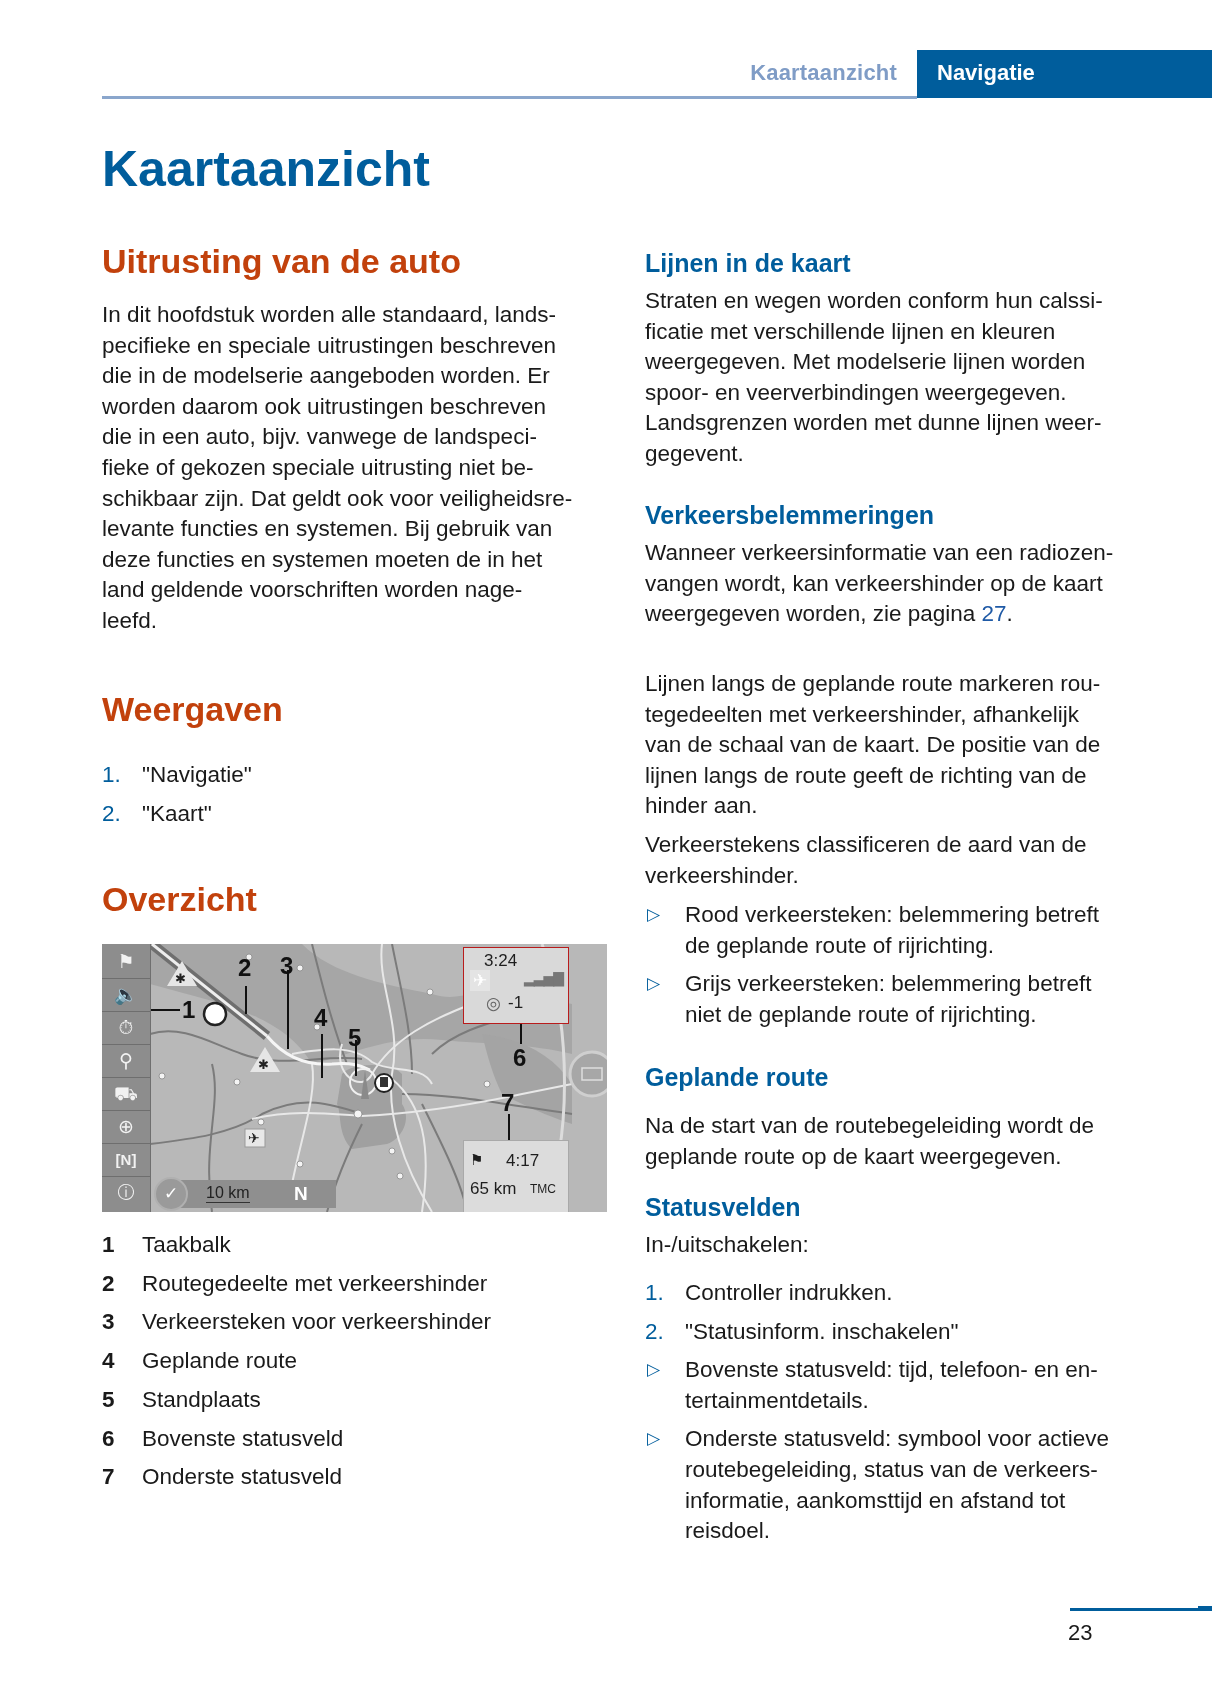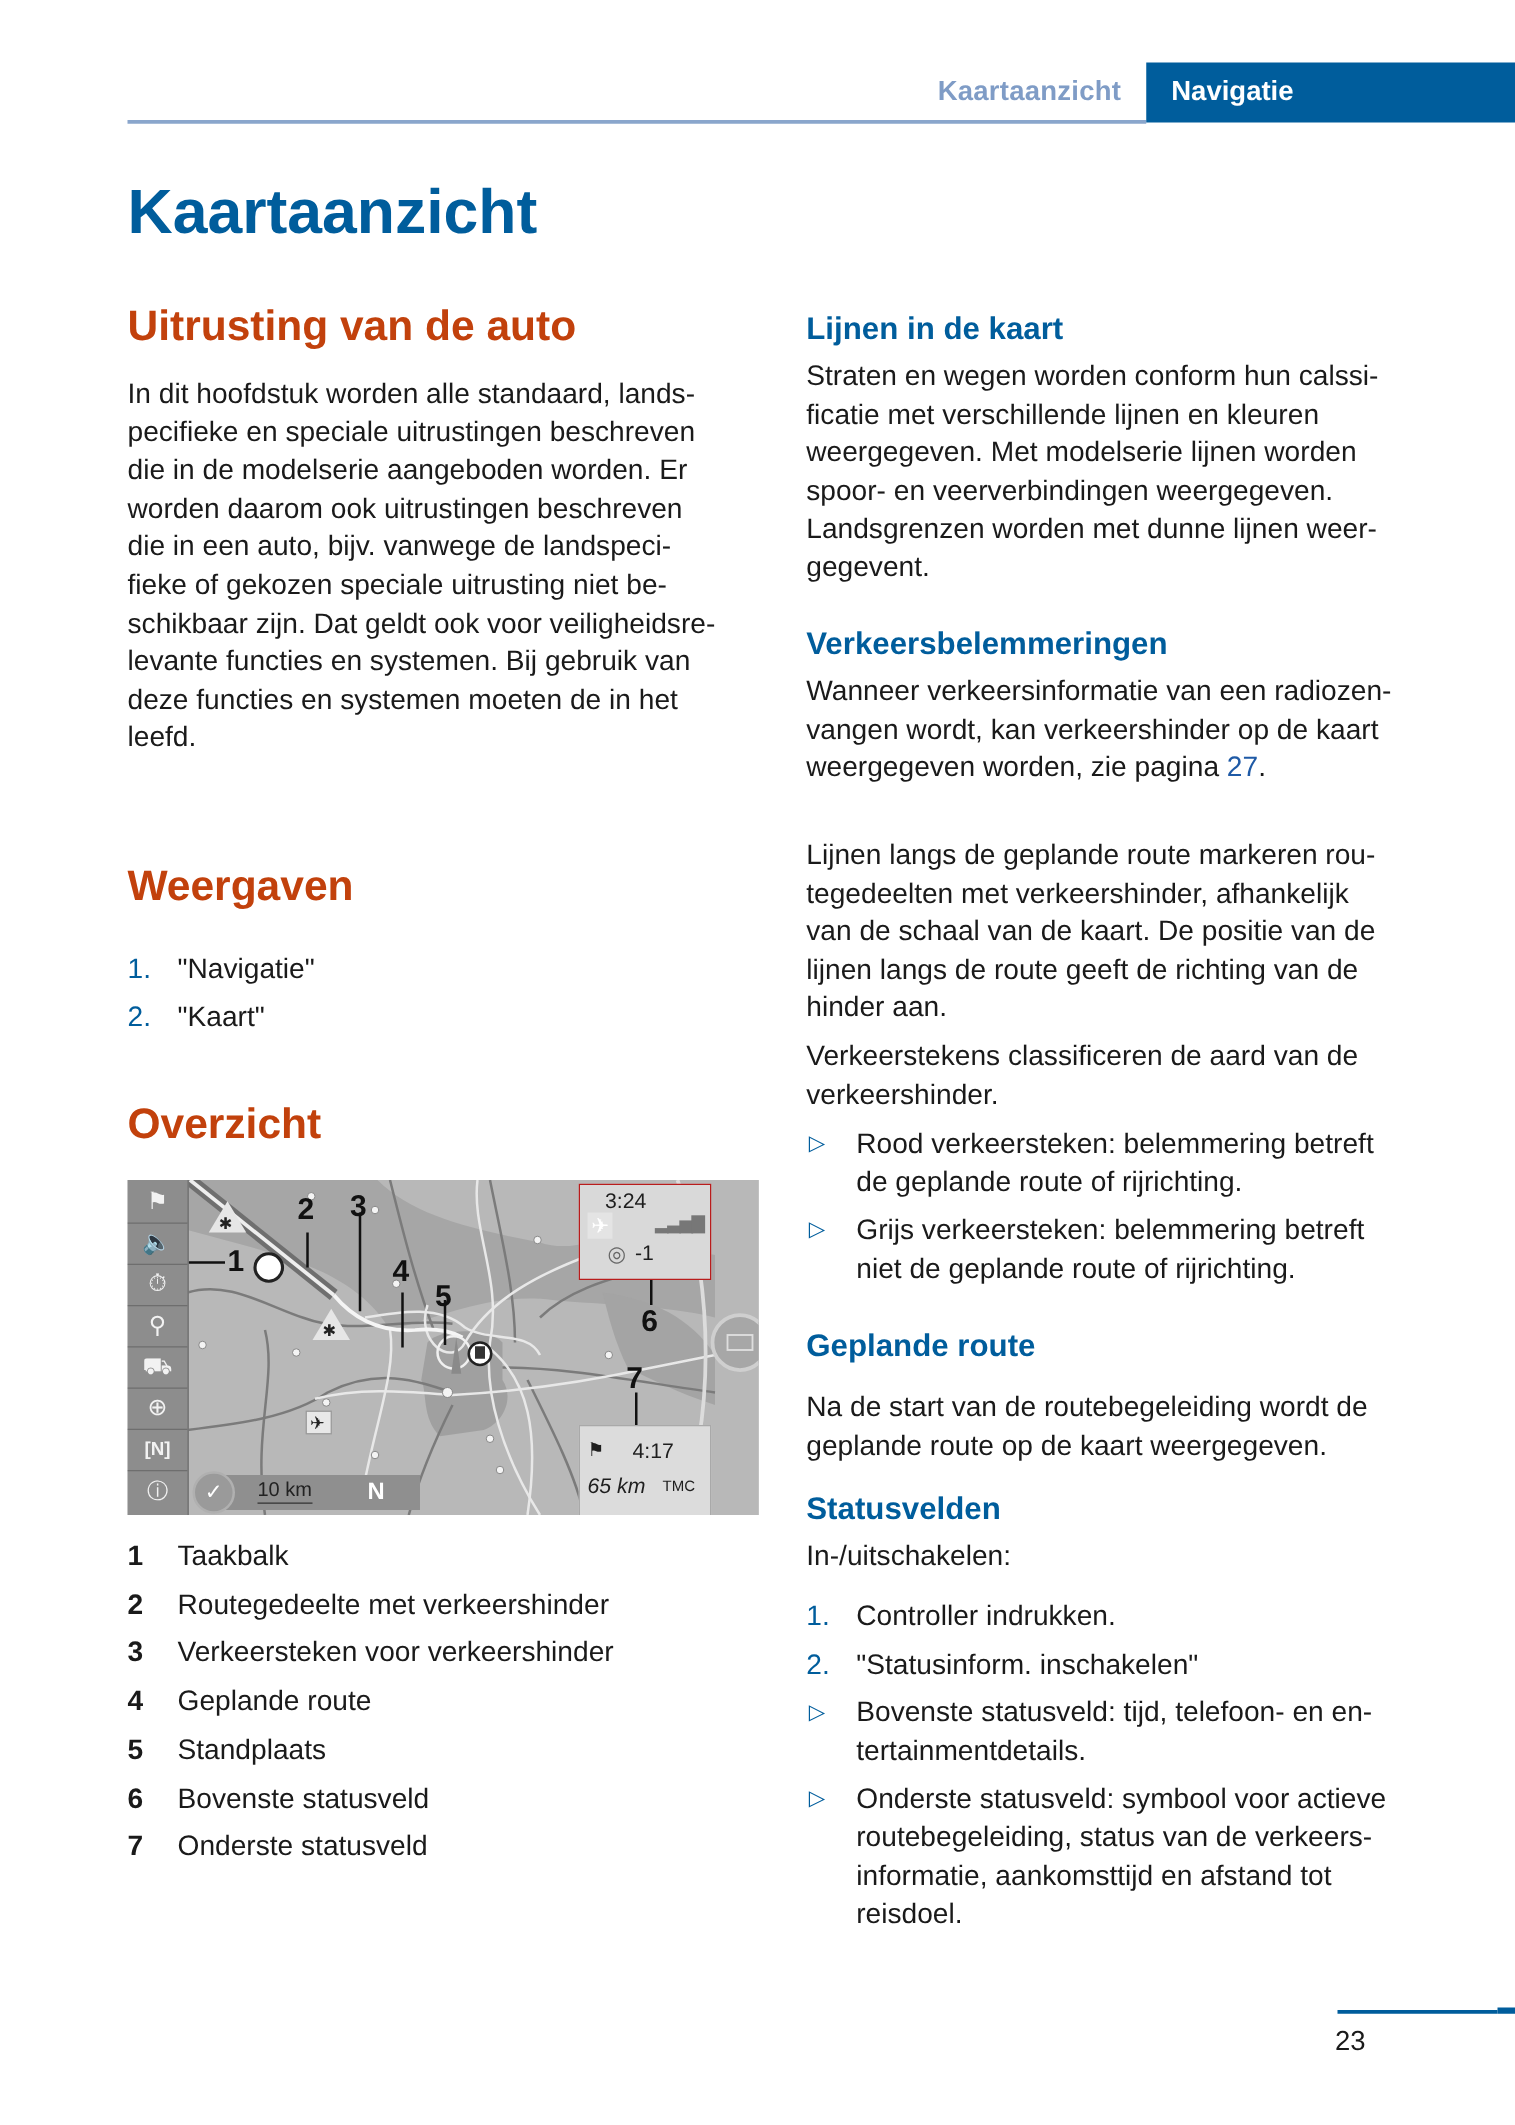--- a/index.html
+++ b/index.html
@@ -54,20 +54,21 @@
   <div class="abs" style="top:300px;left:0;width:520px;">
     <div class="p">In dit hoofdstuk worden alle standaard, lands-</div>
     <div class="p">pecifieke en speciale uitrustingen beschreven</div>
     <div class="p">die in de modelserie aangeboden worden. Er</div>
     <div class="p">worden daarom ook uitrustingen beschreven</div>
     <div class="p">die in een auto, bijv. vanwege de landspeci-</div>
     <div class="p">fieke of gekozen speciale uitrusting niet be-</div>
     <div class="p">schikbaar zijn. Dat geldt ook voor veiligheidsre-</div>
     <div class="p">levante functies en systemen. Bij gebruik van</div>
     <div class="p">deze functies en systemen moeten de in het</div>
+    <div class="p">land geldende voorschriften worden nage-</div>
     <div class="p">leefd.</div>
   </div>
 
   <div class="abs h2" style="top:694px;left:0;">Weergaven</div>
   <div class="abs" style="top:760px;left:0;width:520px;">
     <div class="ol-item" style="margin-bottom:8px;">
       <span class="ol-num">1.</span>
       <span>"Navigatie"</span>
     </div>
     <div class="ol-item">
@@ -172,21 +173,21 @@
     <span class="st-text" style="left:20px;top:3px;">3:24</span>
     <span class="st-text" style="left:6px;top:22px;color:#fff;background:#e4e4e4;padding:0 3px;">✈</span>
     <span class="st-text" style="left:60px;top:22px;color:#777;font-size:14px;letter-spacing:-1px;">▂▃▅▇</span>
     <span class="st-text" style="left:22px;top:45px;color:#666;">◎</span>
     <span class="st-text" style="left:44px;top:45px;">-1</span>
   </div>
 
   <div class="status-bot">
     <span class="st-text" style="left:6px;top:10px;font-size:15px;">⚑</span>
     <span class="st-text" style="left:42px;top:10px;">4:17</span>
-    <span class="st-text" style="left:6px;top:38px;font-style:italic;">65 km</span>
+    <span class="st-text" style="left:6px;top:38px;">65 km</span>
     <span class="st-text" style="left:66px;top:41px;font-size:12px;">TMC</span>
   </div>
 
   <div class="scale-bar">
     <span class="abs" style="left:-10px;top:-3px;width:30px;height:30px;border-radius:50%;background:#9a9a9a;border:2px solid #b0b0b0;color:#fff;text-align:center;line-height:30px;font-size:17px;">✓</span>
     <span class="abs" style="left:42px;top:4px;font-size:16px;color:#222;border-bottom:1px solid #333;">10 km</span>
     <span class="abs" style="left:130px;top:3px;font-size:19px;font-weight:bold;color:#fff;">N</span>
   </div>
 
   <span class="callout" style="left:80px;top:52px;">1</span>

